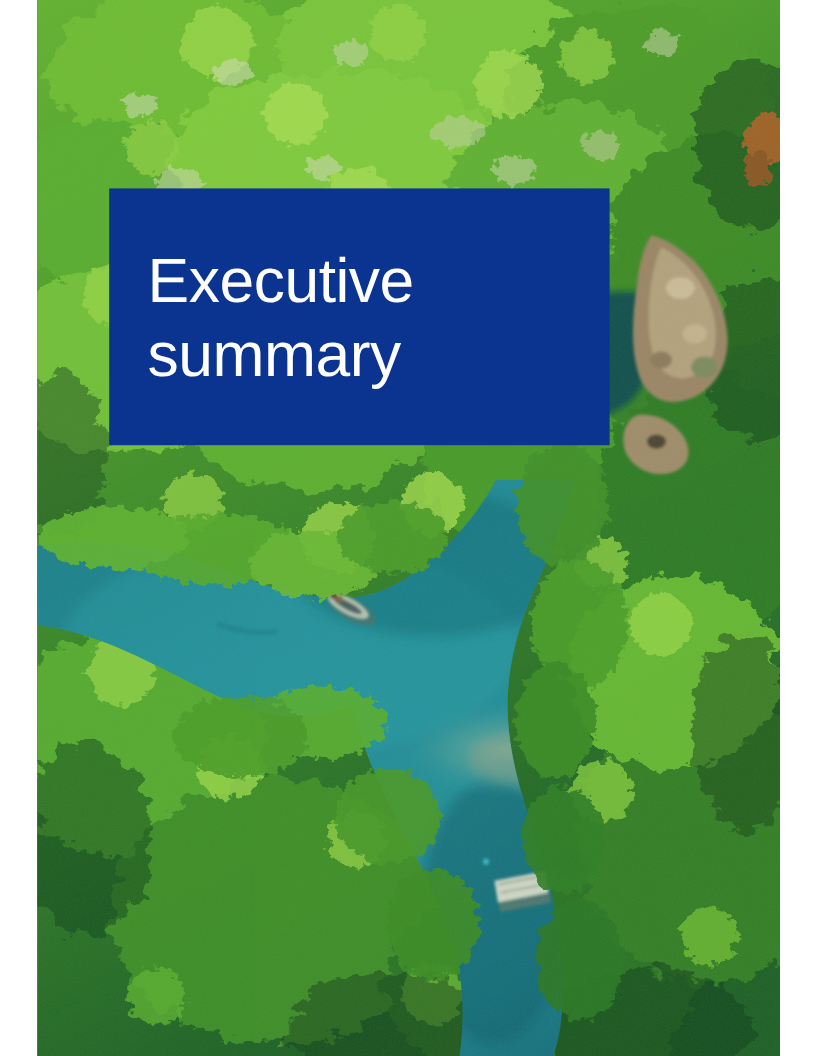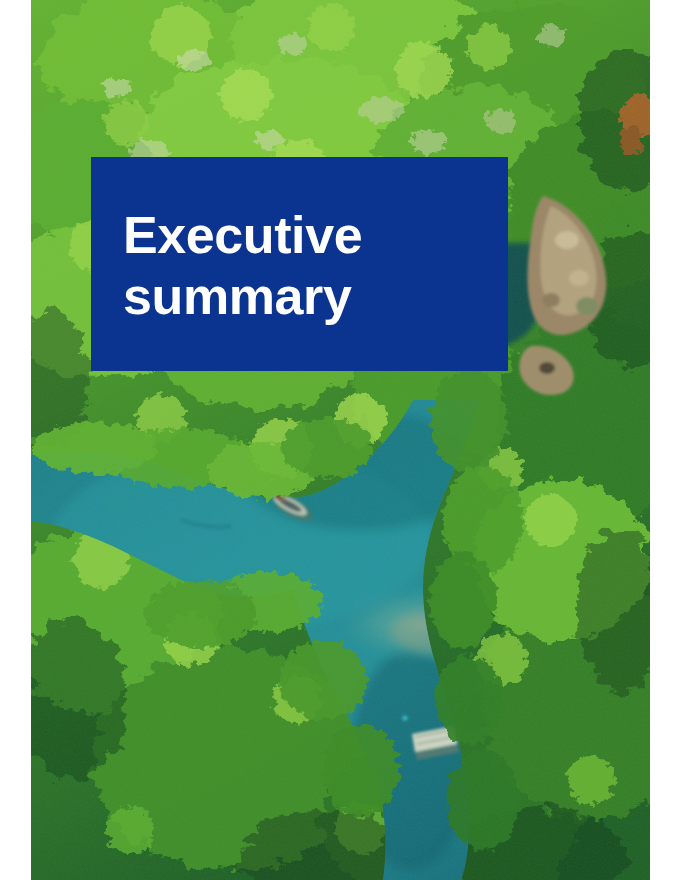--- a/index.html
+++ b/index.html
@@ -52,21 +52,21 @@
     background: #0a3490;
     box-sizing: border-box;
     padding: 48px 30px 0 32px;
   }
 
   .title-text {
     margin: 0;
     color: #ffffff;
     font-family: "Liberation Sans", sans-serif;
     font-size: 52px;
-    font-weight: bold;
+    font-weight: normal;
     line-height: 61px;
     letter-spacing: -0.4px;
     white-space: pre-line;
   }
 </style>
 </head>
 <body>
 
 <div class="page">
 

